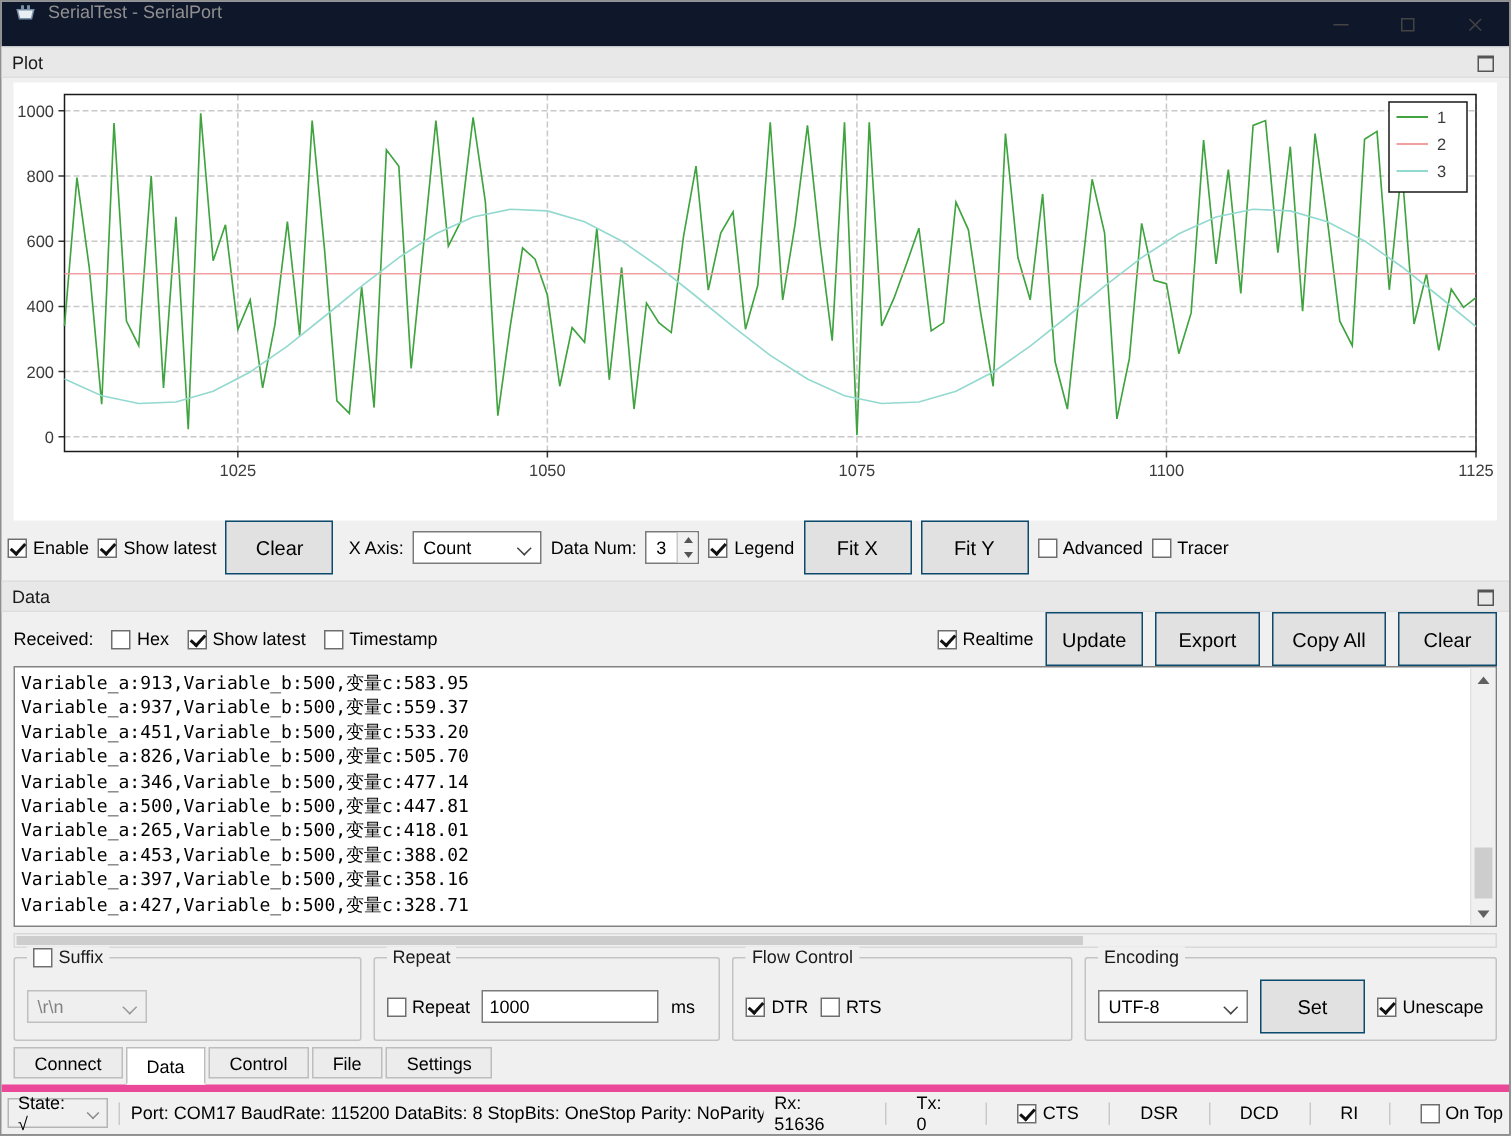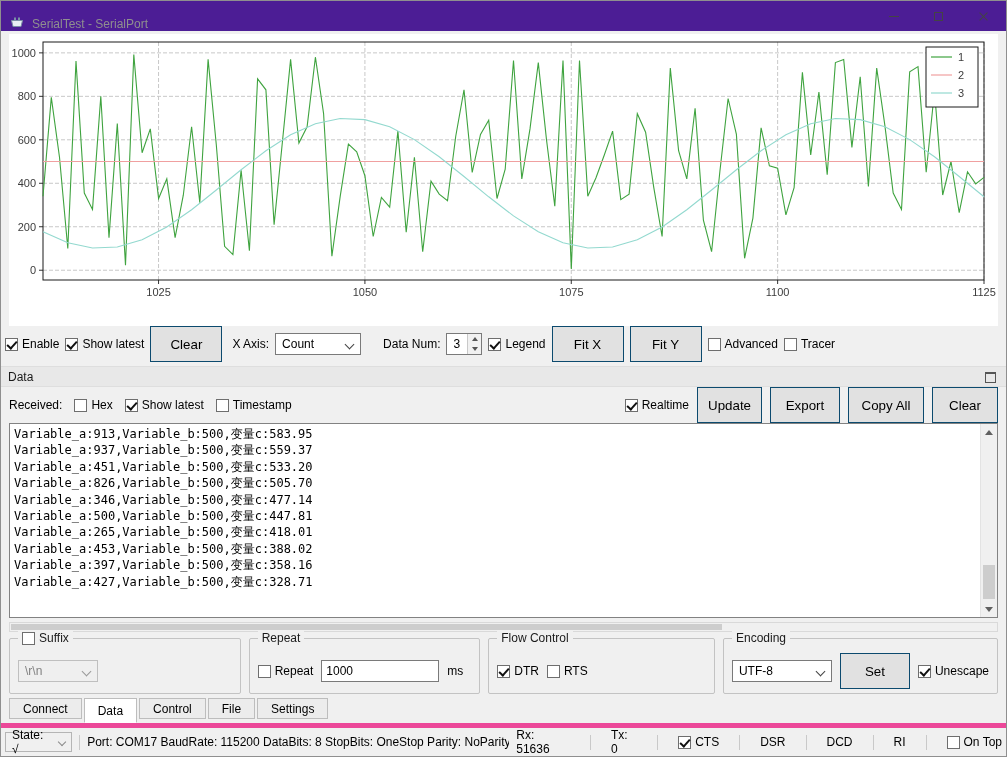--- a/index.html
+++ b/index.html
@@ -1,21 +1,21 @@
 <!DOCTYPE html>
 <html><head>
 <meta charset="utf-8">
 <style>
 *{box-sizing:border-box;margin:0;padding:0}
 html,body{background:#505050}
 body{font-family:"Liberation Sans",sans-serif;font-size:12px;color:#000}
 .window{width:1007px;height:757px;background:#f0f0f0;border:1px solid #8f8f8f;display:flex;flex-direction:column;overflow:hidden}
 
 
-.titlebar{flex:0 0 30px;background:#4c1d95;display:flex;align-items:flex-end;padding-left:8px}
+.titlebar{flex:0 0 30px;background:#0f172a;display:flex;align-items:flex-start;padding-left:8px}
 .titlebar .title{color:#8f8f8f;margin-left:7px;flex:1;font-size:12px}
 .winbtn{width:45px;height:30px;display:flex;align-items:center;justify-content:center}
 .ico-min{width:10px;height:1px;background:#444}
 .ico-max{width:9px;height:9px;border:1px solid #444}
 .ico-close{position:relative;width:11px;height:11px}
 .ico-close::before,.ico-close::after{content:"";position:absolute;left:5px;top:0;width:1px;height:11px;background:#444}
 .ico-close::before{transform:rotate(45deg)}
 .ico-close::after{transform:rotate(-45deg)}
 
 
@@ -106,20 +106,24 @@
         <span class="ico-min"></span>
       </div>
     <div class="winbtn">
         <span class="ico-max"></span>
       </div>
     <div class="winbtn">
         <span class="ico-close"></span>
       </div>
   </div>
 
+  <div class="dock-header">
+    <span class="dock-title">Plot</span>
+    <span class="float-btn"><span></span></span>
+  </div>
 
   <div class="chart-area">
     <svg id="chart-svg" width="989" height="286" viewBox="0 0 989 286">
         <line x1="149.56140350877192" y1="8" x2="149.56140350877192" y2="246" stroke="#c8c8c8" stroke-dasharray="4,2"></line>
         <line x1="149.56140350877192" y1="246" x2="149.56140350877192" y2="250" stroke="#333"></line>
         <text x="149.56140350877192" y="262" text-anchor="middle" class="tick">1025</text>
         <line x1="355.92105263157896" y1="8" x2="355.92105263157896" y2="246" stroke="#c8c8c8" stroke-dasharray="4,2"></line>
         <line x1="355.92105263157896" y1="246" x2="355.92105263157896" y2="250" stroke="#333"></line>
         <text x="355.92105263157896" y="262" text-anchor="middle" class="tick">1050</text>
         <line x1="562.280701754386" y1="8" x2="562.280701754386" y2="246" stroke="#c8c8c8" stroke-dasharray="4,2"></line>
@@ -170,21 +174,21 @@
     </label>
     <label class="check">
       <span class="cb checked"></span>
       <span>Show latest</span>
     </label>
     <button class="btn">Clear</button>
     <span style="margin-left:4px">X Axis:</span>
     <span class="combo" style="width:86px">
       <span>Count</span>
     </span>
-    <span style="margin-left:16px">Data Num:</span>
+    <span style="margin-left:0">Data Num:</span>
     <span class="spin">
       <span>3</span>
       <span class="spin-arrows">
         <span>
             <i class="tri-up-s"></i>
           </span>
         <span>
             <i class="tri-down-s"></i>
           </span>
       </span>

